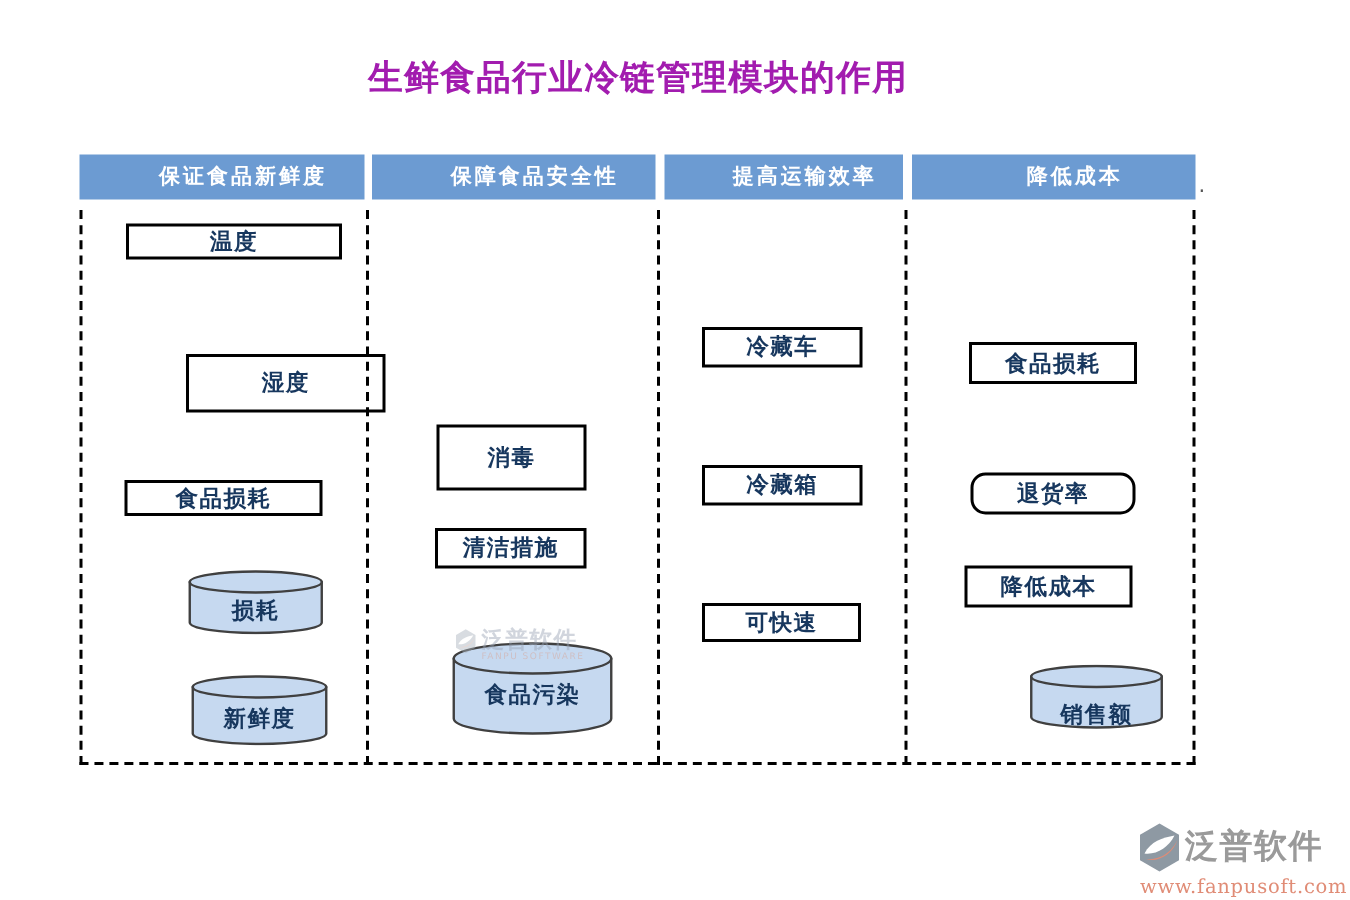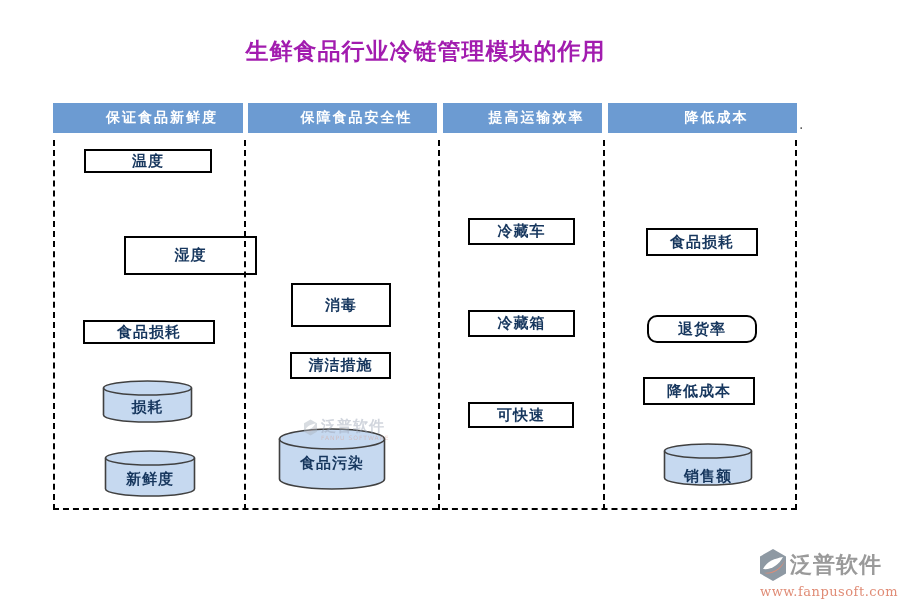--- a/index.html
+++ b/index.html
@@ -22,21 +22,21 @@
   .dash-outer{
     position:absolute;left:53px;top:140px;width:744px;height:370px;box-sizing:border-box;
     border-left:2px dashed #000;border-right:2px dashed #000;border-bottom:2px dashed #000;
   }
   .dash-v{position:absolute;top:140px;height:370px;width:0;border-left:2px dashed #000;}
   .node{
     position:absolute;background:#fff;border:2px solid #000;box-sizing:border-box;
     color:var(--box-text);font-weight:bold;font-size:15px;letter-spacing:1px;
     display:flex;align-items:center;justify-content:center;
   }
-  .cyl{position:absolute;}
+  .cyl{position:absolute;margin-left:23px;}
   .cyl svg{display:block;}
   .cyl .lbl{
     position:absolute;left:0;right:0;top:42%;text-align:center;
     color:var(--box-text);font-weight:bold;font-size:15px;letter-spacing:1px;
   }
   .wm{
     position:absolute;left:303px;top:419px;opacity:0.45;z-index:5;
     display:flex;align-items:flex-start;gap:3px;pointer-events:none;
   }
   .wm .wm-txt{display:flex;flex-direction:column;line-height:1;}
@@ -54,21 +54,21 @@
   .stray-dot{position:absolute;left:799px;top:116px;color:#555;font-size:14px;}
 </style>
 </head>
 <body>
 
 <div id="stage" style="--header-bg: #6C9BD2; --box-text: #17375E; --cyl-fill: #C6D9F0; --cyl-stroke: #404040; --logo-gray: #9A9A9A; --logo-salmon: #E08C76;">
   <div class="title">生鲜食品行业冷链管理模块的作用</div>
 
   <div id="columns">
       <div class="col-header" style="left: 53px; width: 190px;">保证食品新鲜度</div>
-      <div class="node" style="left: 84px; top: 149px; width: 128px; height: 24px;">温度</div>
+      <div class="node" style="left: 84px; top: 149px; width: 144px; height: 24px;">温度</div>
       <div class="node" style="left: 84px; top: 236px; width: 133px; height: 39px; margin-left: 40px;">湿度</div>
       <div class="node" style="left: 83px; top: 320px; width: 132px; height: 24px;">食品损耗</div>
       <div class="cyl" style="left: 102px; top: 380px; width: 91px; height: 43px;">
         <svg width="91" height="43" viewBox="0 0 91 43">
           <path d="M1.5 8 L1.5 35 A 44 7 0 0 0 89.5 35 L89.5 8 Z" fill="var(--cyl-fill)" stroke="var(--cyl-stroke)" stroke-width="1.6" stroke-linejoin="round"></path>
           <ellipse cx="45.5" cy="8" rx="44" ry="7" fill="var(--cyl-fill)" stroke="var(--cyl-stroke)" stroke-width="1.6"></ellipse>
         </svg>
         <span class="lbl">损耗</span>
       </div>
       <div class="cyl" style="left: 104px; top: 450px; width: 92px; height: 47px;">

